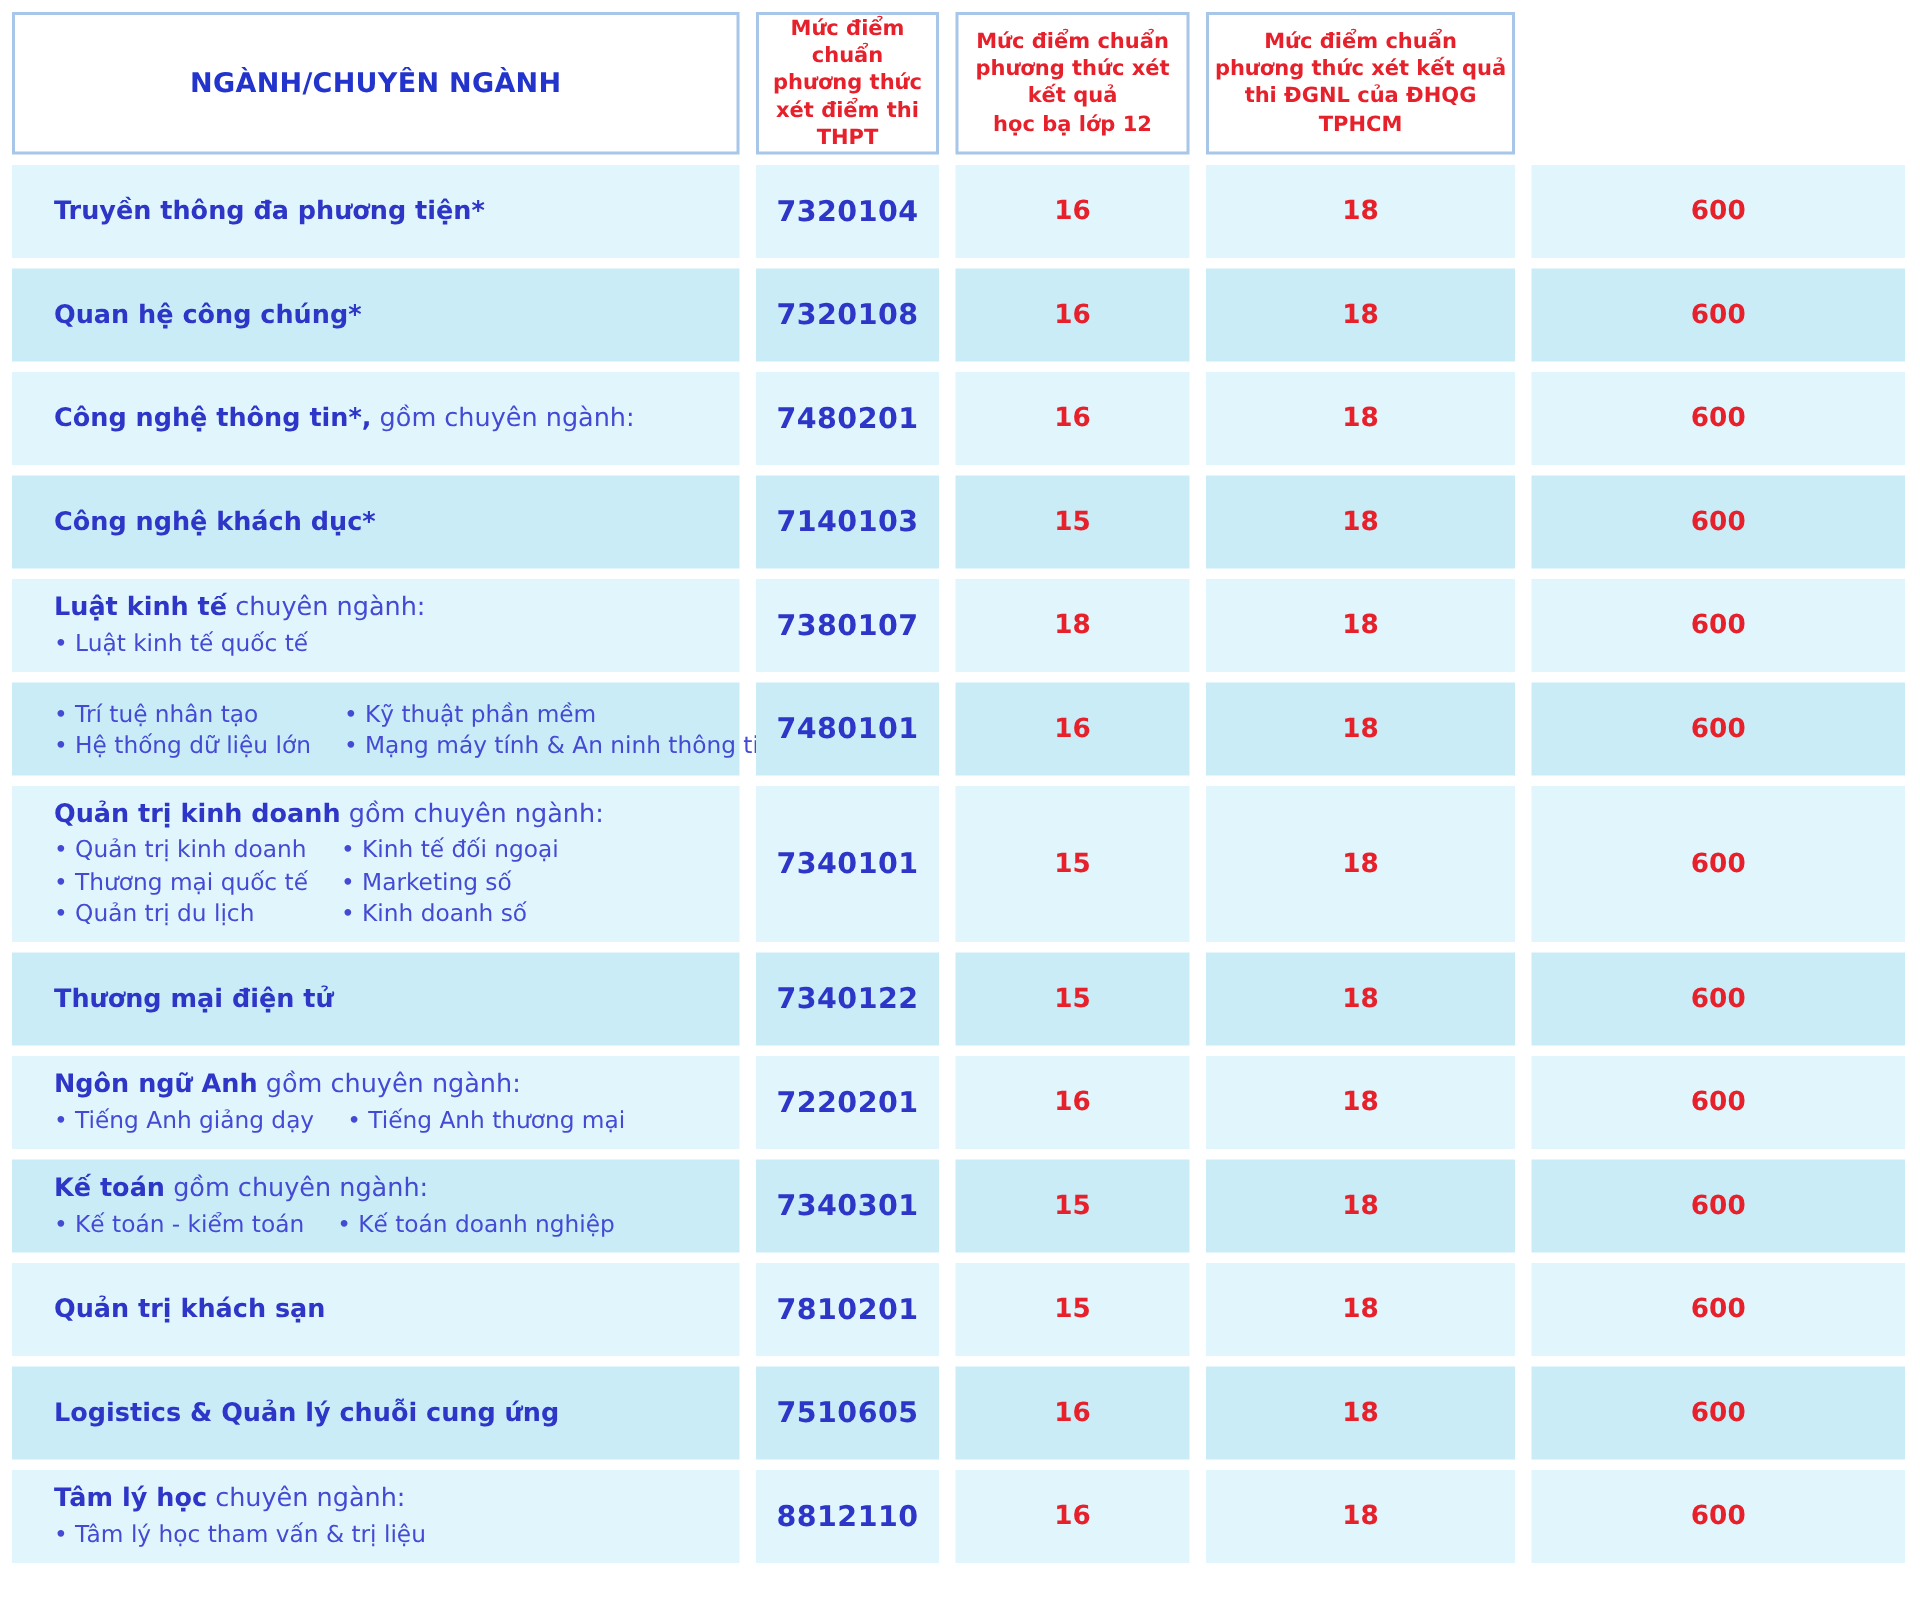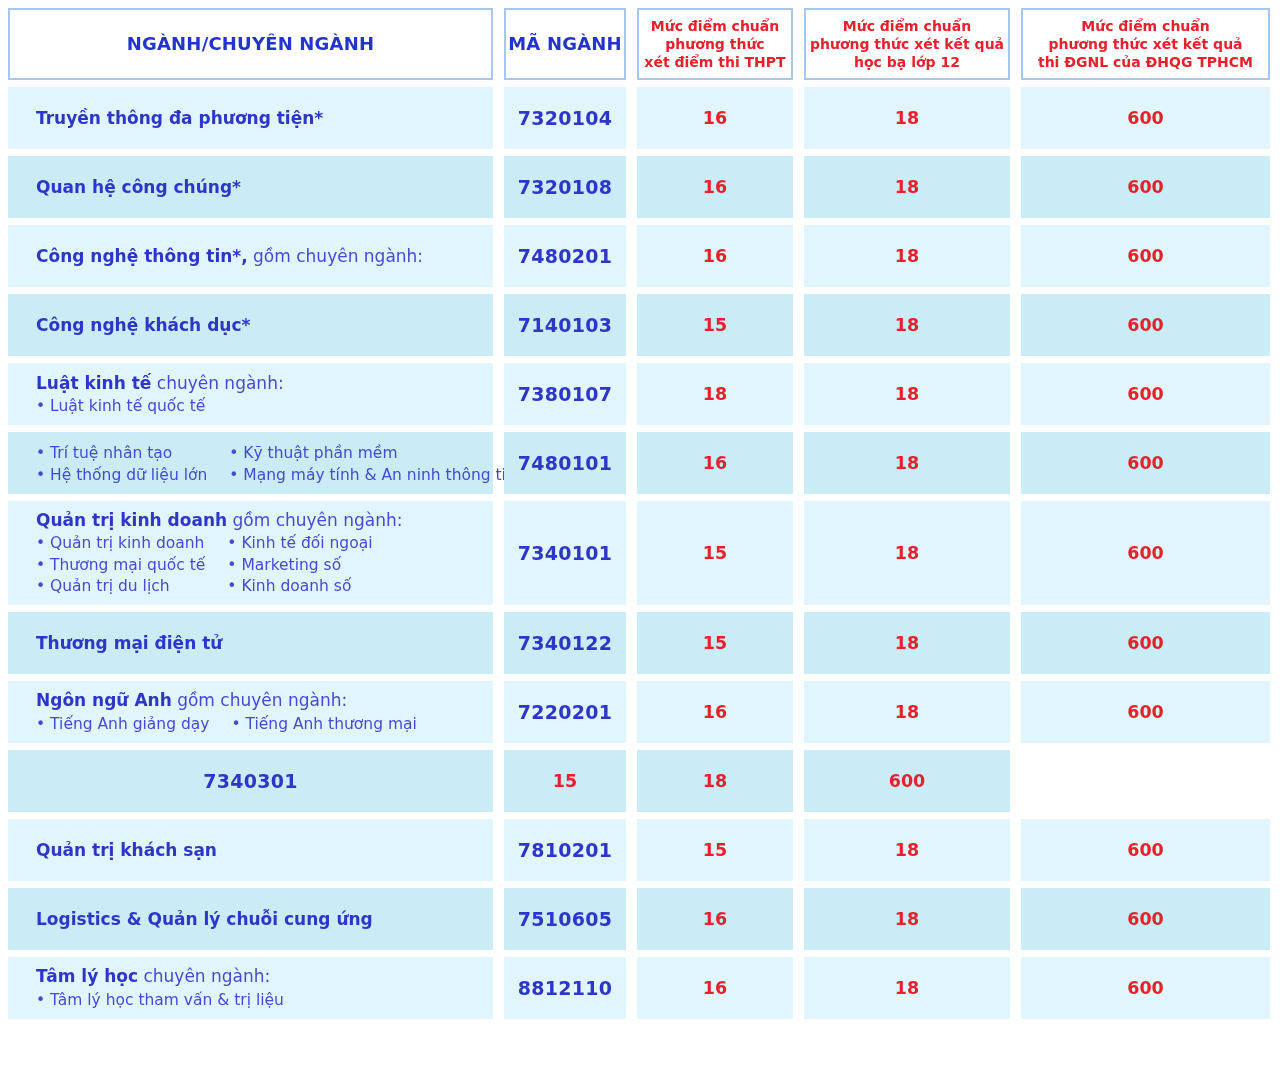--- a/index.html
+++ b/index.html
@@ -47,21 +47,20 @@
   .num-cell{display:flex;align-items:center;justify-content:center;font-weight:bold;text-align:center;}
   .code-cell{color:var(--blue);font-size:19px;letter-spacing:.3px;}
   .score-cell{color:var(--red);font-size:17.5px;}
 </style>
 </head>
 <body>
 
 <div class="table">
   <div class="grid-row">
     <div class="hdr-cell hdr-blue">NGÀNH/CHUYÊN NGÀNH</div>
-    <div class="hdr-cell hdr-blue">MÃ NGÀNH</div>
     <div class="hdr-cell hdr-red">Mức điểm chuẩn
 phương thức
 xét điểm thi THPT</div>
     <div class="hdr-cell hdr-red">Mức điểm chuẩn
 phương thức xét kết quả
 học bạ lớp 12</div>
     <div class="hdr-cell hdr-red">Mức điểm chuẩn
 phương thức xét kết quả
 thi ĐGNL của ĐHQG TPHCM</div>
   </div>
@@ -190,20 +189,29 @@
             <span class="sub-item">Tiếng Anh thương mại</span>
           </div>
     </div>
     <div class="cell num-cell code-cell">7220201</div>
     <div class="cell num-cell score-cell thpt">16</div>
     <div class="cell num-cell score-cell hocba">18</div>
     <div class="cell num-cell score-cell dgnl">600</div>
   </div>
 
   <div class="grid-row row" style="margin-bottom:7px;">
+    <div class="cell name-cell">
+      <div class="name-line">
+        <span class="name-bold">Kế toán</span><span class="name-suffix"> gồm chuyên ngành:</span>
+      </div>
+      <div class="subs" style="grid-template-columns: repeat(2, max-content);">
+            <span class="sub-item">Kế toán - kiểm toán</span>
+            <span class="sub-item">Kế toán doanh nghiệp</span>
+          </div>
+    </div>
     <div class="cell num-cell code-cell">7340301</div>
     <div class="cell num-cell score-cell thpt">15</div>
     <div class="cell num-cell score-cell hocba">18</div>
     <div class="cell num-cell score-cell dgnl">600</div>
   </div>
 
   <div class="grid-row row" style="margin-bottom:7px;">
     <div class="cell name-cell">
       <div class="name-line">
         <span class="name-bold">Quản trị khách sạn</span><span class="name-suffix"></span>

